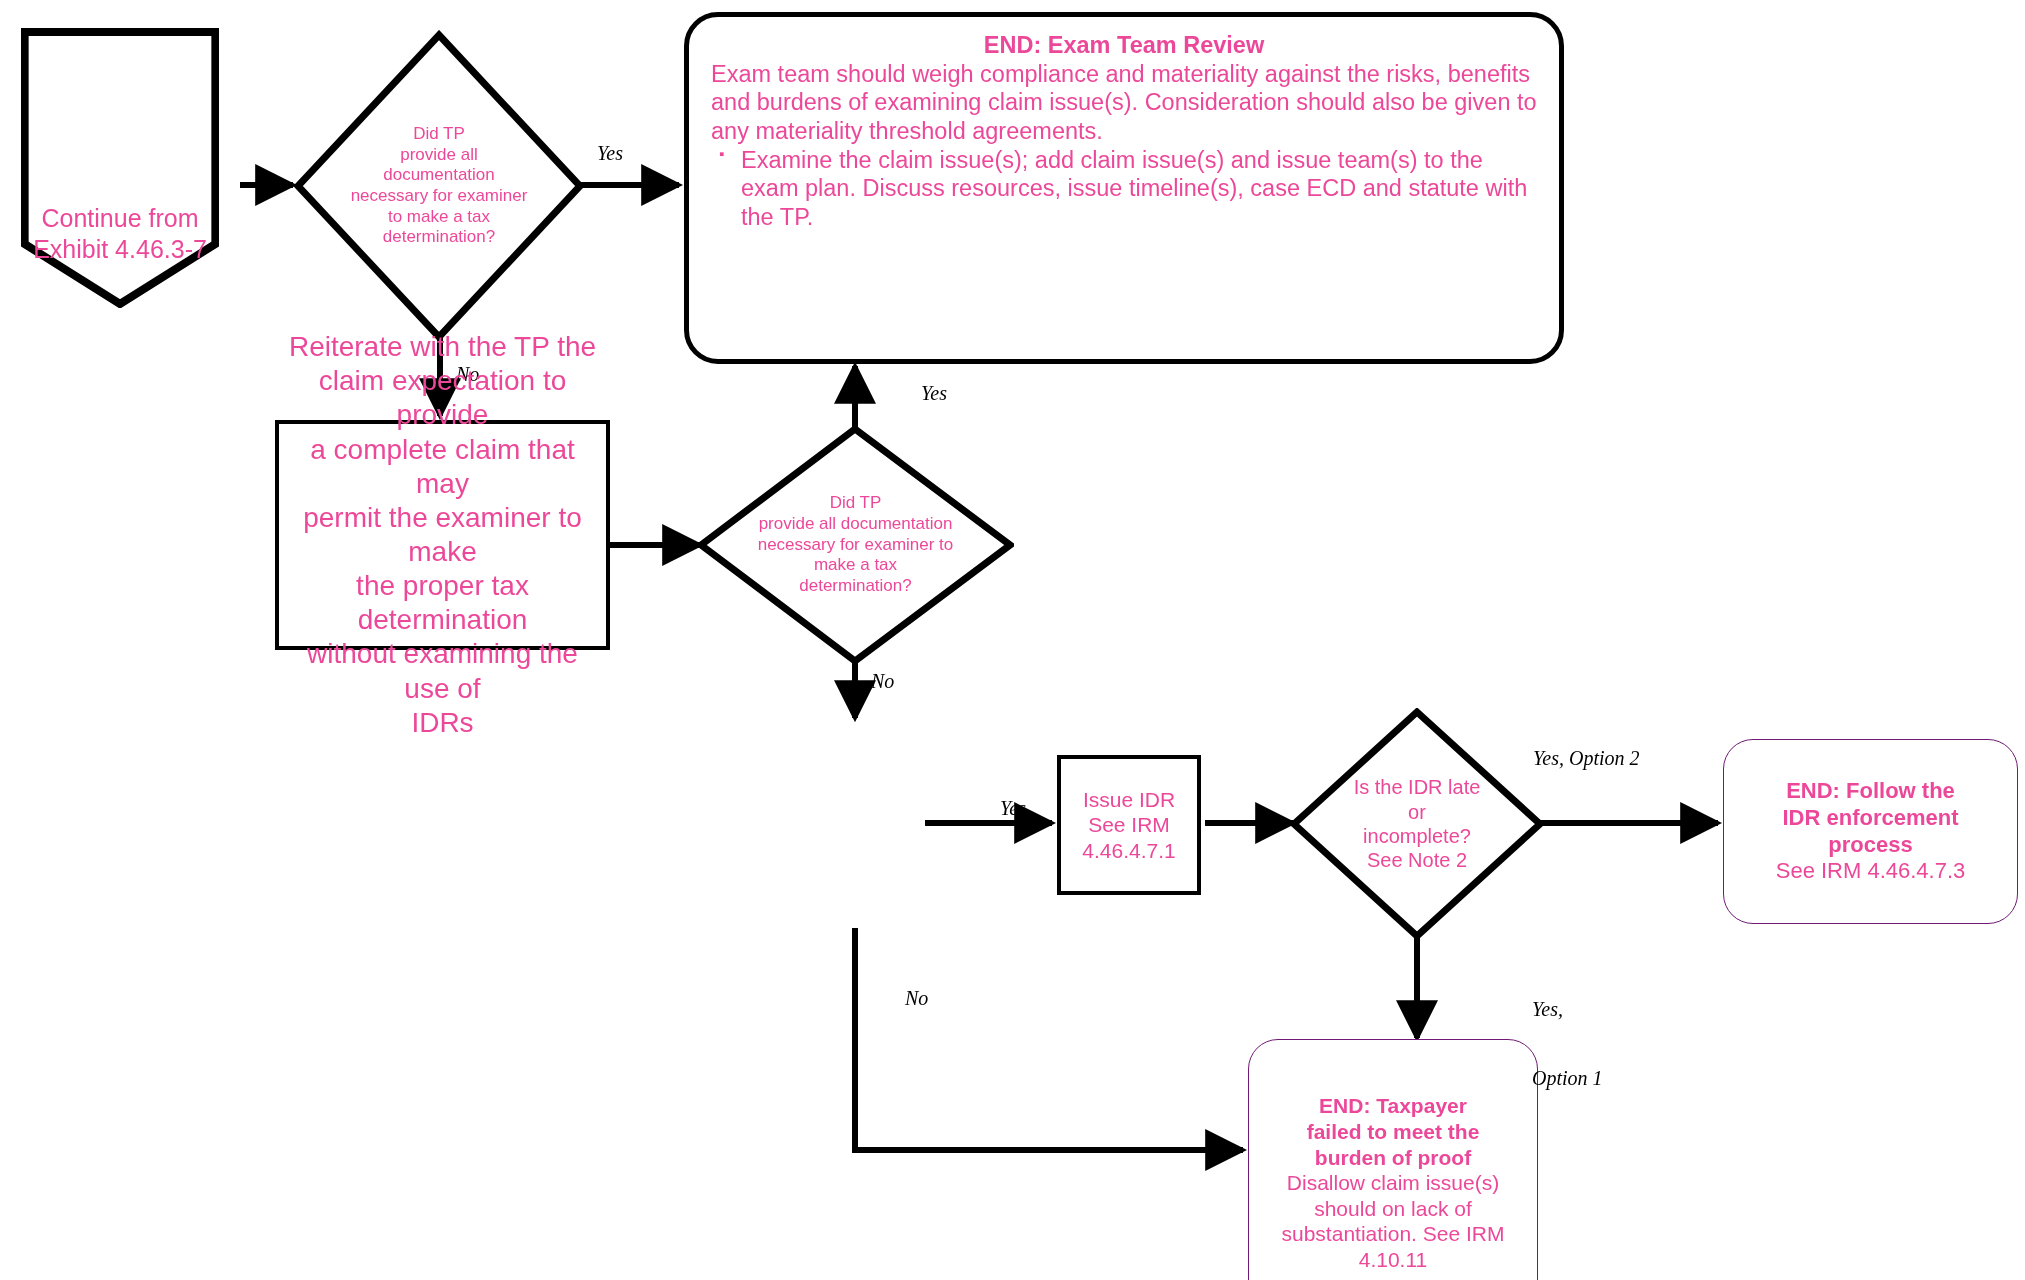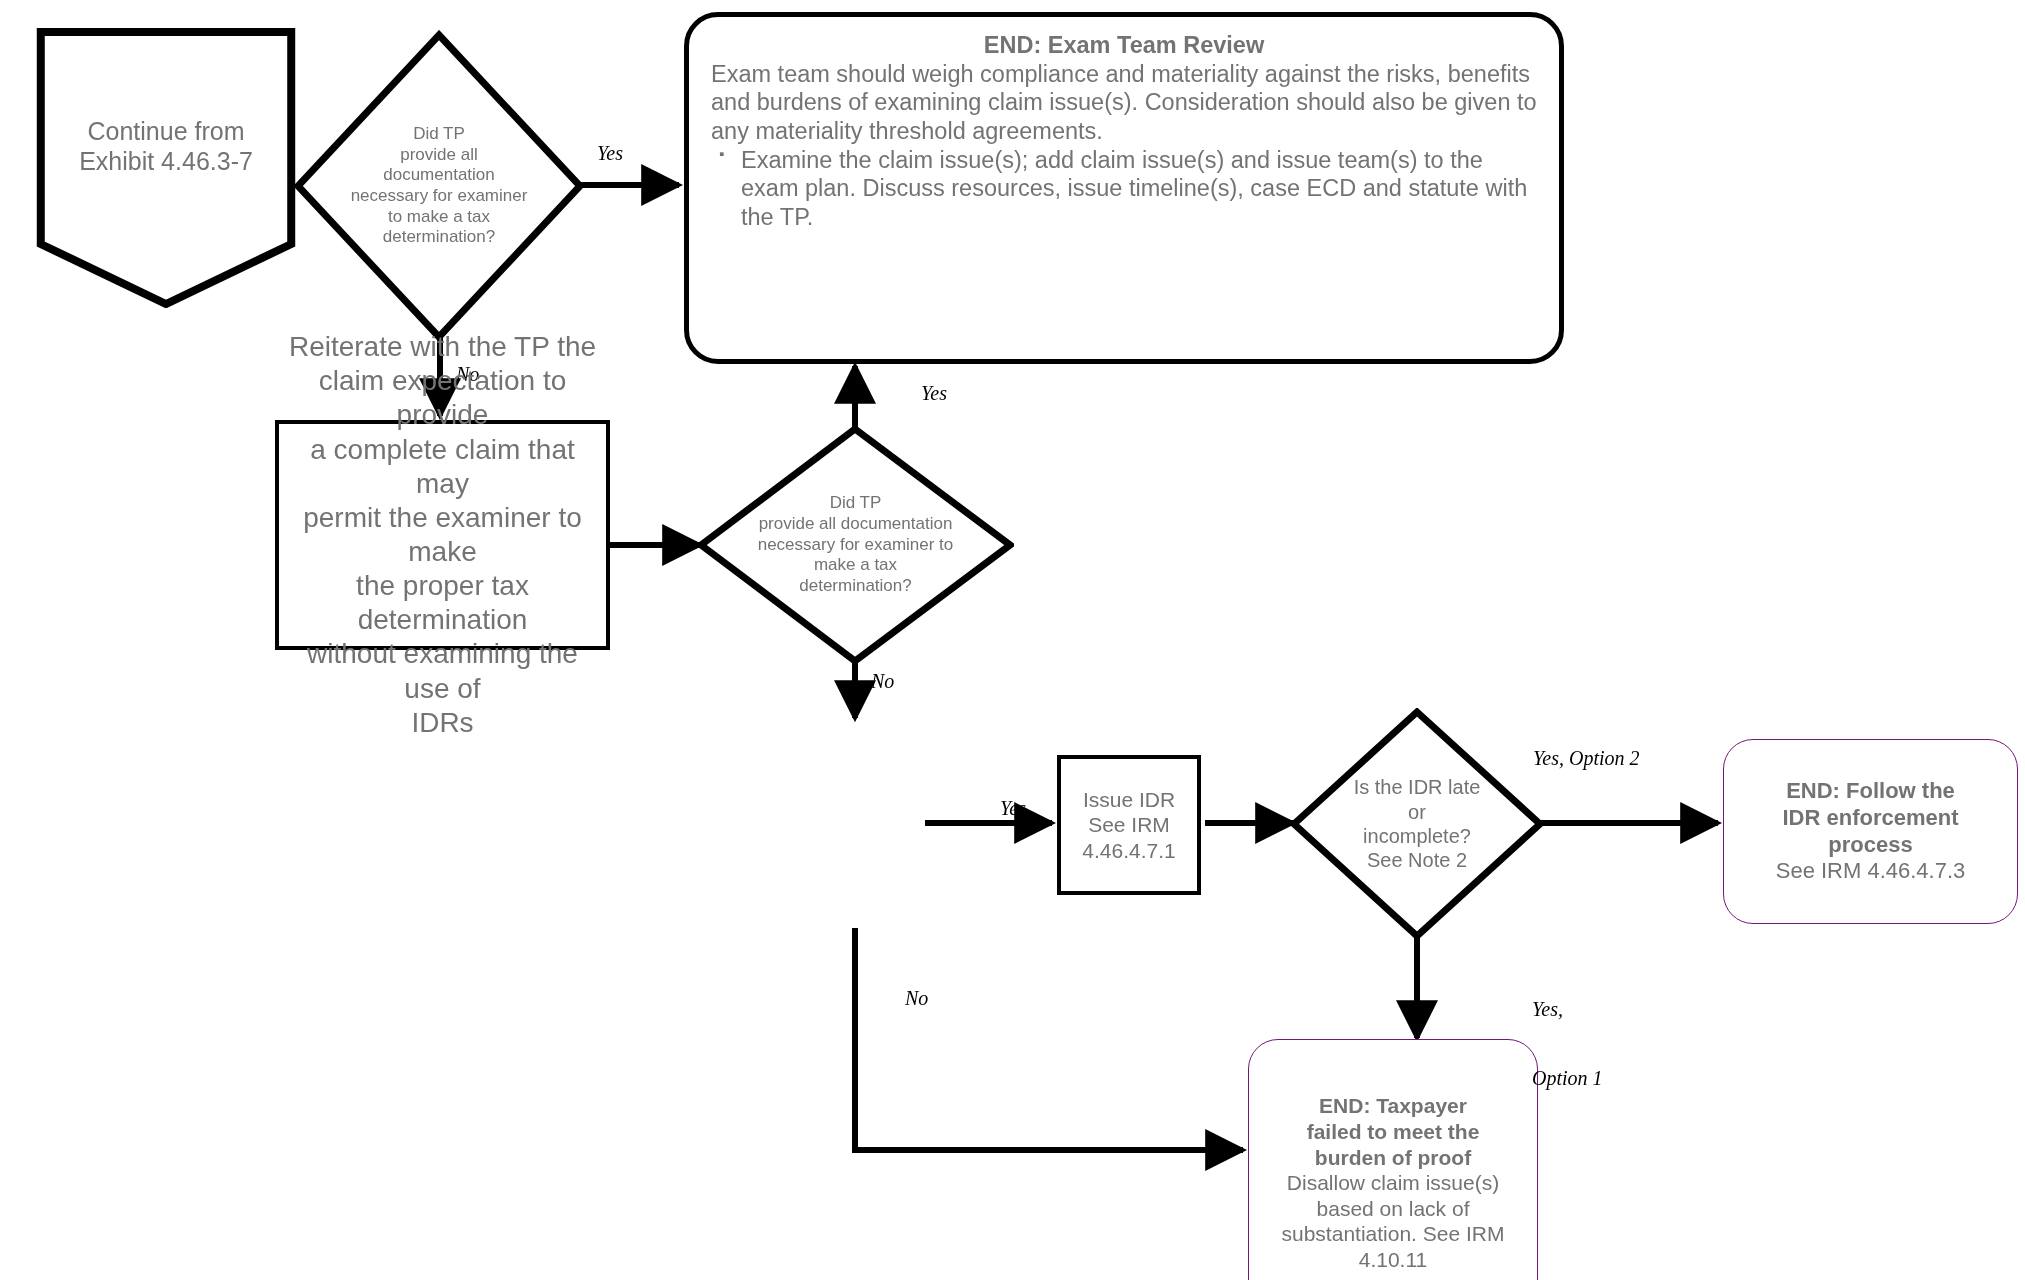--- a/index.html
+++ b/index.html
@@ -29,21 +29,21 @@
 
   
   .node {
     position: absolute;
     box-sizing: border-box;
     display: flex;
     align-items: center;
     justify-content: center;
     text-align: center;
     line-height: 1.22;
-    color: #737373;
+    color: #ec4899;
   }
   .node .txt {
     position: relative;
     z-index: 3;
     width: 100%;
     padding: 0 6px;
     box-sizing: border-box;
   }
 
   
@@ -153,21 +153,21 @@
       <path d="M 1205 823 L 1293 823"></path>
 
       <path d="M 1540 823 L 1718 823"></path>
 
       <path d="M 1417 912 L 1417 1038"></path>
 
       <path d="M 855 928 L 855 1150 L 1243 1150"></path>
     </g>
   </svg>
 
-  <div class="node pentagon" style="left:36px; top:28px; width:260px; height:280px; font-size:25px;">
+  <div class="node pentagon" style="left:21px; top:28px; width:198px; height:280px; font-size:25px;align-items:flex-end;">
     <svg class="shape" viewBox="0 0 218 280" preserveAspectRatio="none">
       <polygon points="4,4 214,4 214,216 109,276 4,216" fill="#fff" stroke="#000" stroke-width="8" vector-effect="non-scaling-stroke"></polygon>
     </svg>
     <div class="txt" style="margin-bottom:44px;">
       <div>Continue from</div>
       <div>Exhibit 4.46.3-7</div>
     </div>
   </div>
 
   <div class="node diamond" style="left:293px; top:30px; width:292px; height:312px; font-size:17px;">
@@ -248,21 +248,21 @@
       <div>See IRM 4.46.4.7.3</div>
     </div>
   </div>
 
   <div class="node round-sm" style="left:1248px; top:1039px; width:290px; height:288px; font-size:21px;">
     <div class="txt">
       <div class="bold">END: Taxpayer</div>
       <div class="bold">failed  to meet the</div>
       <div class="bold">burden of proof</div>
       <div>Disallow claim issue(s)</div>
-      <div>based on lack of</div>
+      <div>should on lack of</div>
       <div>substantiation. See IRM</div>
       <div>4.10.11</div>
     </div>
   </div>
 
   <div class="elabel" style="left:597px; top:142px;">Yes</div>
 
   <div class="elabel" style="left:456px; top:363px;">No</div>
 
   <div class="elabel" style="left:921px; top:382px;">Yes</div>

